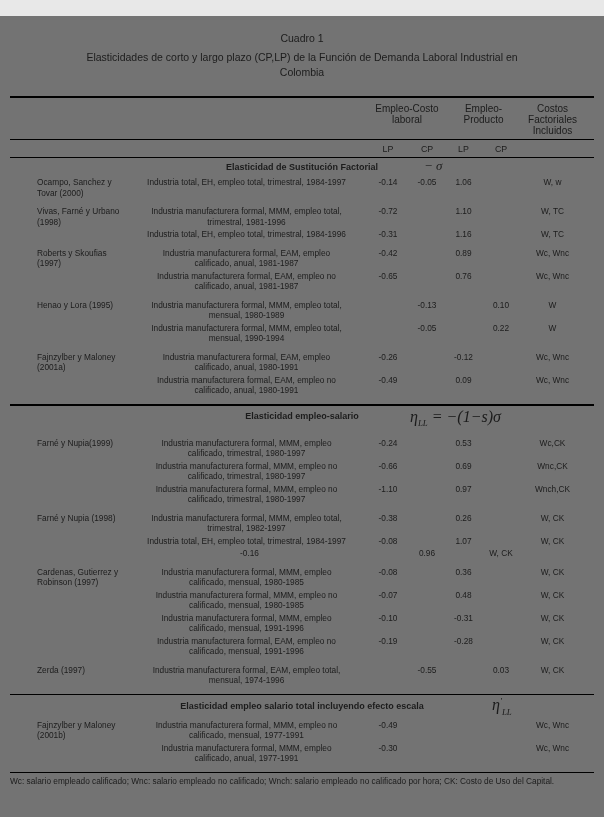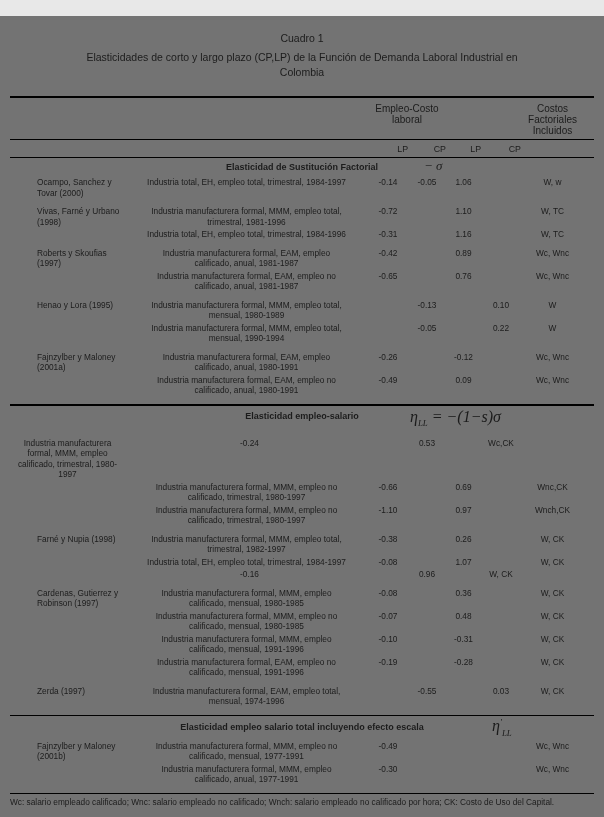--- a/index.html
+++ b/index.html
@@ -17,21 +17,21 @@
   .rule.sec-div { margin-top:2px; }
   .grid {
     display:grid;
     grid-template-columns:121px 237px 40px 38px 35px 40px 63px;
     padding:0 20px 0 10px;
   }
   .colgroups { padding-top:5px; font-size:10px; line-height:11px; }
   .cg { text-align:center; white-space:pre-line; }
   .rule.under-heads { margin-top:3px; }
   .subheads { font-size:8.8px; line-height:12px; margin:3px 0 2px; }
-  .subheads .sh { text-align:right; }
+  .subheads .sh { text-align:center; }
   .sec-head { position:relative; margin:3px 0 4px; }
   .sec-title { font-weight:bold; font-size:9px; line-height:12px; text-align:center; }
   .sec-formula {
     position:absolute; font-family:"Liberation Serif", serif; font-style:italic;
     white-space:nowrap;
   }
   .sec-formula sup { font-size:0.55em; }
   .sec-formula sub { font-size:0.55em; }
   .sec-0 .sec-formula { left:424px; top:-3px; font-size:13px; }
   .sec-1 .sec-formula { left:410px; top:-2px; font-size:16px; }
@@ -55,20 +55,22 @@
   <div class="title">Elasticidades de corto y largo plazo (CP,LP) de la Función de Demanda Laboral Industrial en
 Colombia</div>
 
   <div class="rule thick top"></div>
 
   <div class="grid colgroups">
     <div class="cg"></div>
     <div class="cg"></div>
     <div class="cg" style="grid-column:3/5">Empleo-Costo
 laboral</div>
+    <div class="cg" style="grid-column:5/7">Empleo-
+Producto</div>
     <div class="cg" style="grid-column:7/8">Costos
 Factoriales
 Incluidos</div>
   </div>
 
   <div class="rule thin under-heads"></div>
 
   <div class="grid subheads">
     <div></div>
     <div></div>
@@ -191,20 +193,21 @@
         </div>
       </div>
       <div class="rule thick sec-div"></div>
       <div class="sec sec-1">
         <div class="sec-head">
           <div class="sec-title">Elasticidad empleo-salario</div>
           <div class="sec-formula"><span>η</span><sub>LL</sub><span> = −(1−s)σ</span></div>
         </div>
         <div class="group">
           <div class="grid row">
+            <div class="cell author">Farné y Nupia(1999)</div>
             <div class="cell desc">Industria manufacturera formal, MMM, empleo
 calificado, trimestral, 1980-1997</div>
             <div class="cell num">-0.24</div>
             <div class="cell num"></div>
             <div class="cell num">0.53</div>
             <div class="cell num"></div>
             <div class="cell costs">Wc,CK</div>
           </div>
           <div class="grid row">
             <div class="cell author"></div>

